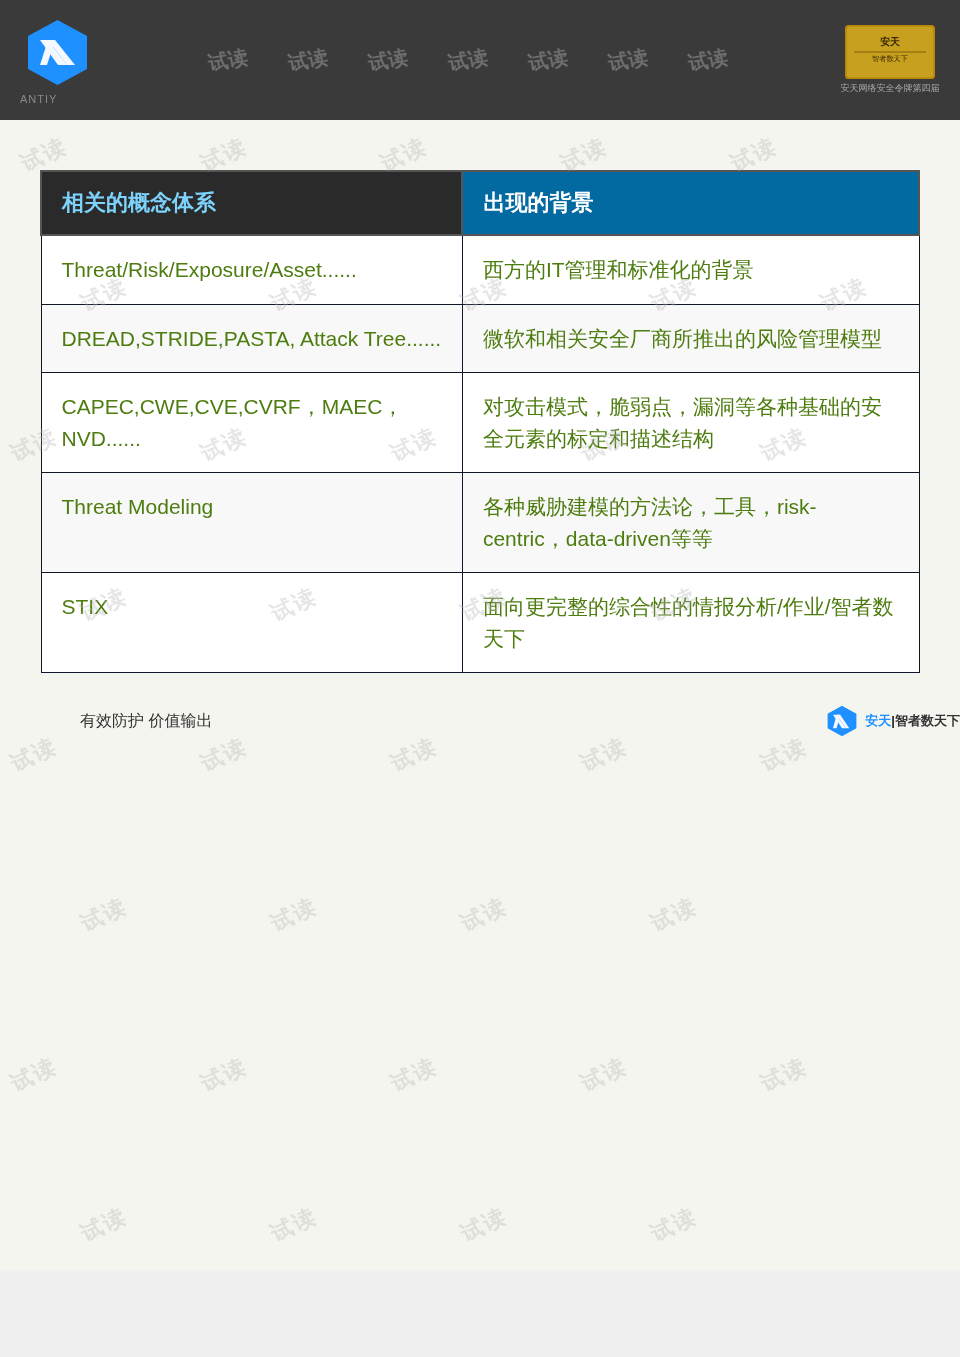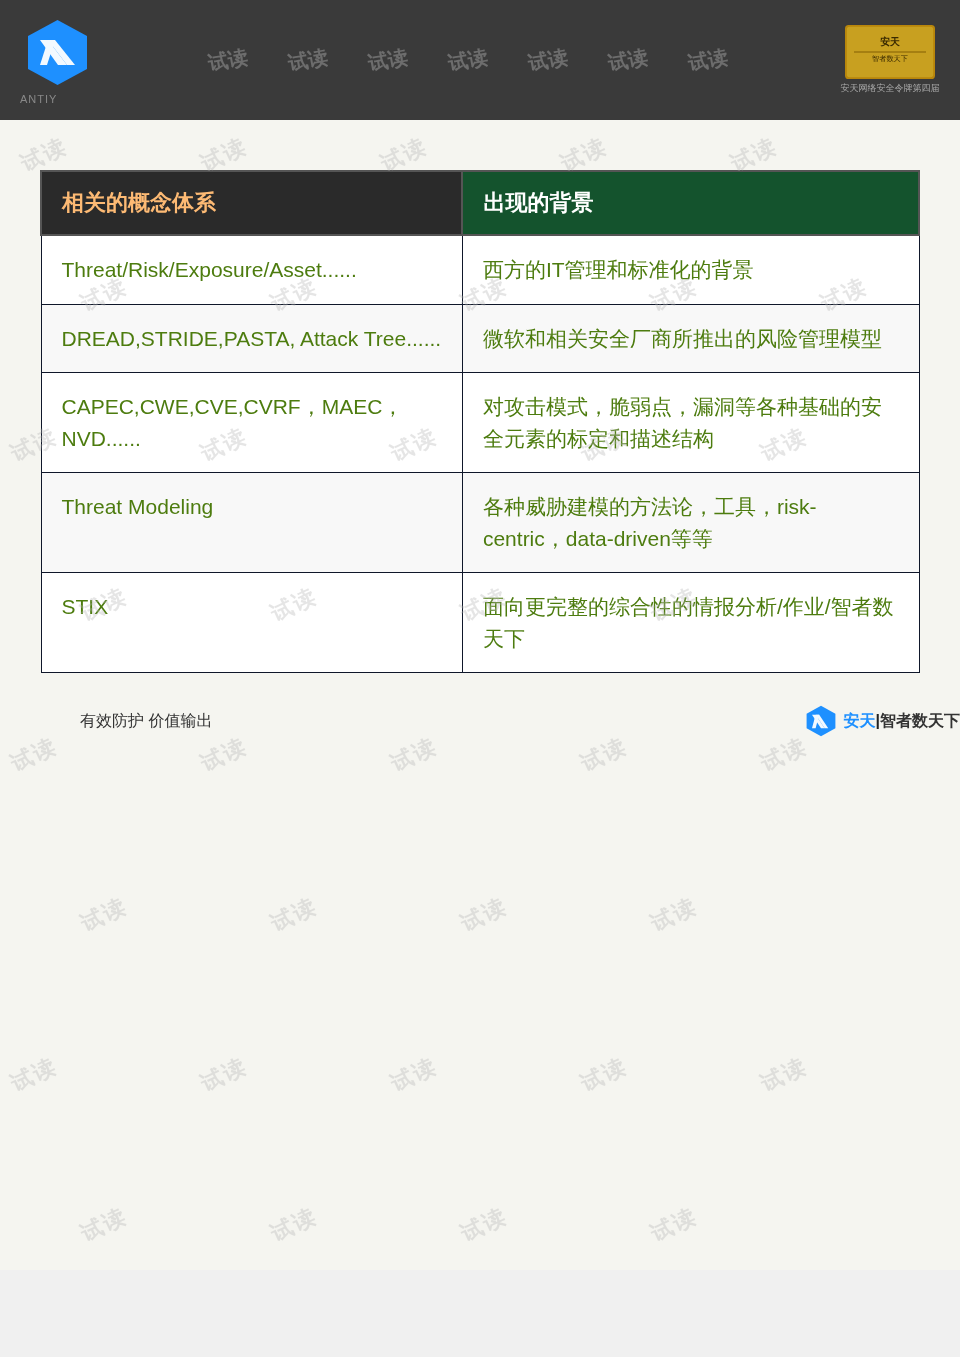--- a/index.html
+++ b/index.html
@@ -105,27 +105,27 @@
     .concept-table th {
       padding: 16px 20px;
       text-align: left;
       font-size: 22px;
       font-weight: bold;
       border: 2px solid #555;
     }
 
     .th-left {
       background: #2a2a2a;
-      color: #fdba74;
+      color: #7dd3fc;
       width: 48%;
       border-right: 1px solid #888;
     }
 
     .th-right {
-      background: #14532d;
+      background: #0369a1;
       color: #fff;
       width: 52%;
     }
 
     .concept-table td {
       padding: 18px 20px;
       border: 1px solid #0f172a;
       font-size: 21px;
       line-height: 1.5;
       color: #4d7c0f;
@@ -302,18 +302,18 @@
     <span class="footer-slogan">有效防护 价值输出</span>
     <div class="footer-brand">
       <svg viewBox="0 0 40 40" width="36" height="36" xmlns="http://www.w3.org/2000/svg">
         <polygon points="20,3 36,12 36,28 20,37 4,28 4,12" fill="#1e90ff"></polygon>
         <g fill="white" opacity="0.95">
           <polygon points="10,28 14,13 18,13 14,28"></polygon>
           <polygon points="14,13 24,28 20,28 10,13"></polygon>
           <polygon points="18,13 28,28 24,28 14,13"></polygon>
         </g>
       </svg>
-      <span style="font-size:16px;font-weight:bold;color:#222;">
+      <span style="font-size:13px;font-weight:bold;color:#222;">
         <span style="color:#1e90ff;">安天</span>|<span style="color:#333;">智者数天下</span>
       </span>
     </div>
   </div>
 </div>
 
 </body></html>

